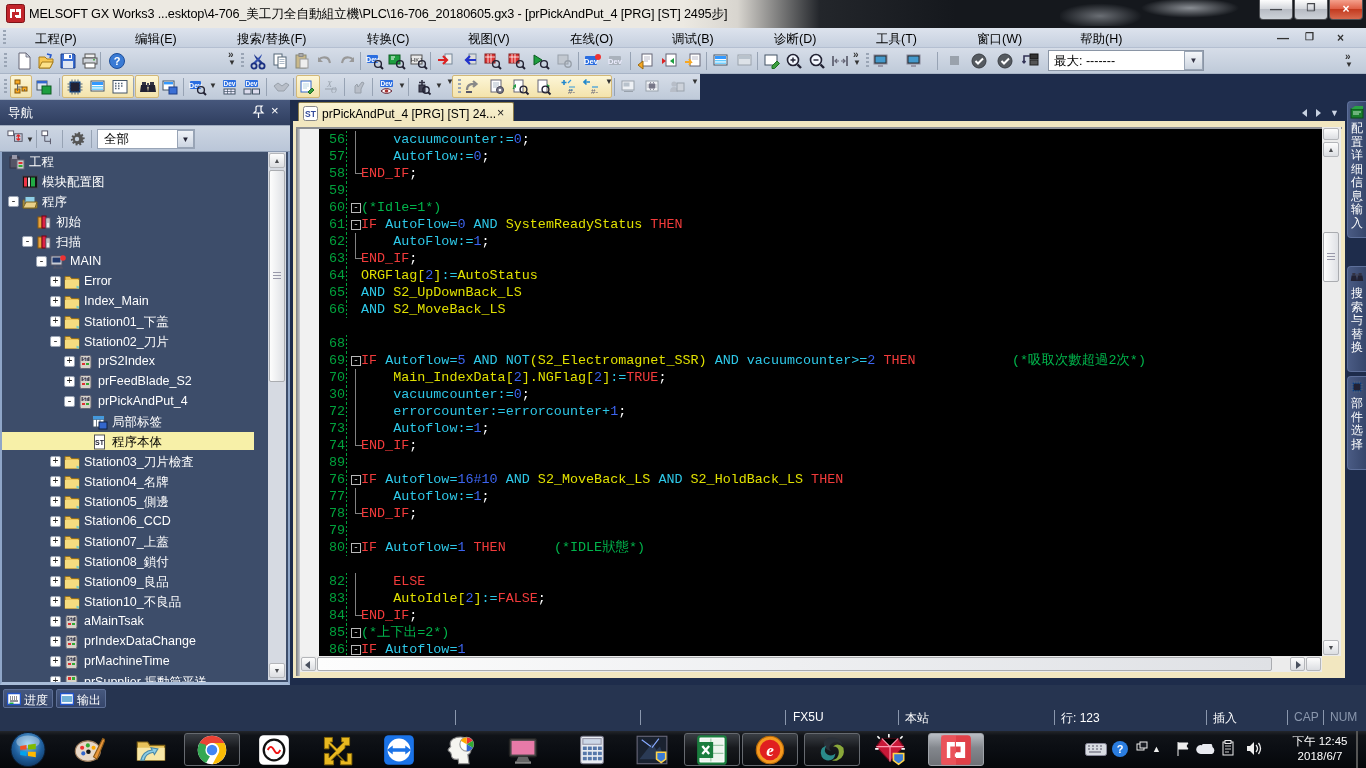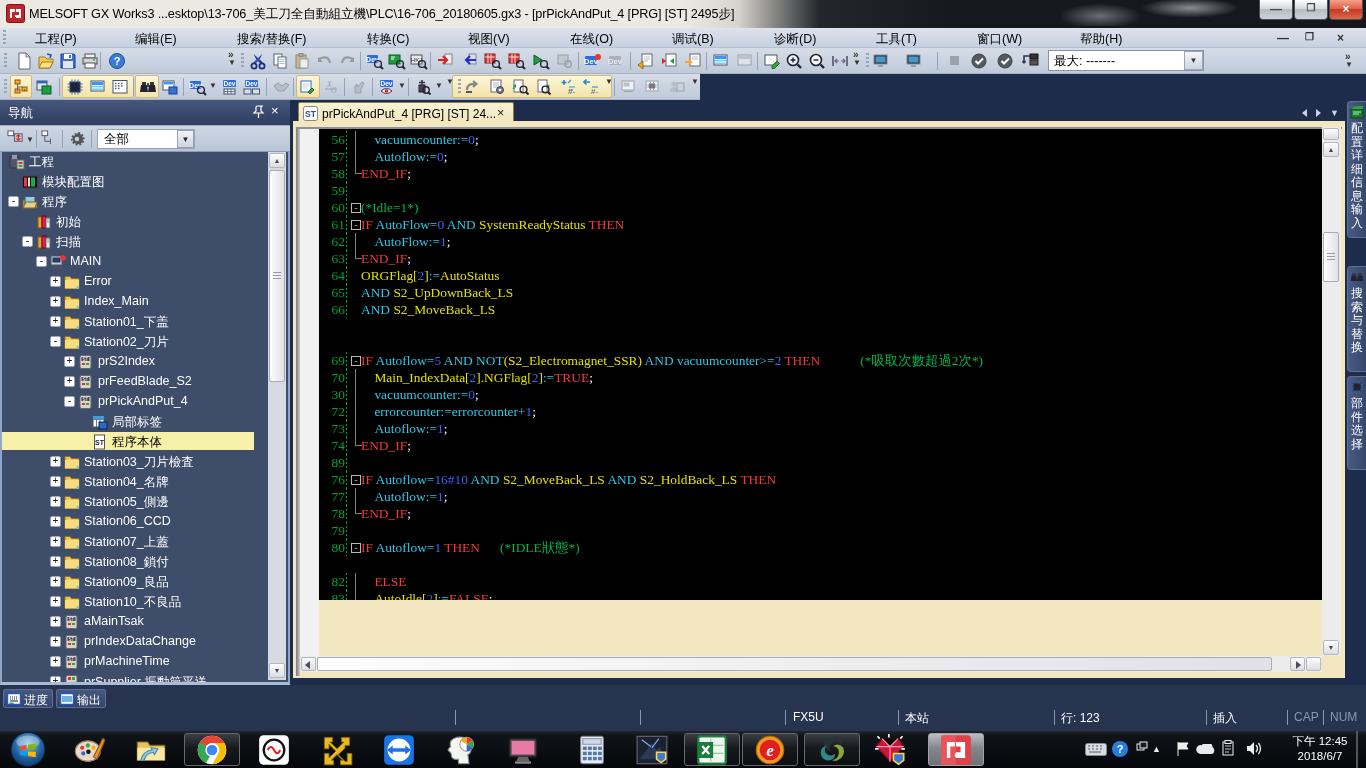--- a/index.html
+++ b/index.html
@@ -40,21 +40,21 @@
 .trow{position:absolute;left:0;width:266px;height:20px;color:#fff;font-size:12.5px}
 .trow .lbl{position:absolute;top:2px;white-space:nowrap}
 .exp{position:absolute;top:4px;width:11px;height:11px;background:#fff;border:1px solid #9aa4b4;border-radius:2px;line-height:9px;text-align:center;font-size:10px;color:#222;font-family:"Liberation Mono",monospace}
 .tico{position:absolute;top:2px;width:16px;height:16px}
 #treesb{left:266px;top:0px;width:18px;height:528px;background:#d6dae2}
 
 #edframe{left:293px;top:121px;width:1052px;height:557px;background:#f2e7c0}
 #edgray{left:3px;top:6px;width:1046px;height:2px;background:#8e9094}
 #edleft{left:3px;top:6px;width:4px;height:549px;background:linear-gradient(90deg,#77797c,#c9cbce)}
 #gutter{left:7px;top:8px;width:19px;height:527px;background:#f1f1f1}
-#code{left:26px;top:8px;width:1003px;height:471px;background:#000;overflow:hidden;font-family:Liberation Serif, serif;font-size:13.4px;line-height:17px;white-space:pre}
+#code{left:26px;top:8px;width:1003px;height:527px;background:#000;overflow:hidden;font-family:Liberation Mono, monospace;font-size:13.4px;line-height:17px;white-space:pre}
 .cl{position:absolute;left:0;height:17px;width:1003px}
 .num{position:absolute;left:2px;top:0;width:24px;text-align:right;color:#00a13c}
 .cdot{position:absolute;left:26.5px;top:0;width:1px;height:17px;background:repeating-linear-gradient(#00a13c 0 2px,transparent 2px 4px)}
 .ct{position:absolute;left:42px;top:0;white-space:pre}
 .fold{position:absolute;left:32px;top:3.5px;width:10px;height:10px;border:1px solid #b8b8b8;background:#000;color:#dcdcdc;line-height:8px;font-size:9px;text-align:center}
 .br{position:absolute;left:36px;top:0;width:1px;height:17px;background:#828282}
 .brl{position:absolute;left:36px;top:8px;width:7px;height:1px;background:#828282}
 .brv{position:absolute;left:36px;top:0;width:1px;height:9px;background:#828282}
 .k{color:#f23b3b}.c{color:#2ec8e8}.y{color:#e0e000}.b{color:#3c64f0}.g{color:#00b44b}.w{color:#fff}
 
@@ -80,21 +80,21 @@
 </style></head>
 <body>
 <div id="s">
 
 <div class="ab" id="title">
 <svg class="ab" id="ticon" viewBox="0 0 19 19">
         <rect x="0.5" y="0.5" width="18" height="18" rx="2" fill="#c2242a" stroke="#7d1216"></rect>
         <path d="M4 5h5v3h-3v6h-2z M10 5h5v9h-5v-3h3v-3h-3z" fill="#fff"></path>
         <rect x="9" y="11" width="4" height="2" fill="#fff"></rect>
       </svg>
-<div class="ab txt">MELSOFT GX Works3 ...esktop\13-706_美工刀全自動組立機\PLC\16-706_20180605.gx3 - [prPickAndPut_4 [PRG] [ST] 2495步]</div>
+<div class="ab txt">MELSOFT GX Works3 ...esktop\4-706_美工刀全自動組立機\PLC\16-706_20180605.gx3 - [prPickAndPut_4 [PRG] [ST] 2495步]</div>
 <div class="ab" style="left:1060px;top:0;width:200px;height:26px;background:radial-gradient(ellipse 60px 18px at 40px 16px,#6a6e74 0%,rgba(40,44,50,0) 70%),radial-gradient(ellipse 70px 14px at 130px 8px,#8a8e94 0%,rgba(40,44,50,0) 70%)"></div>
 <div class="capbtn ab" style="left:1259px;width:34px">
         <span>—</span>
       </div>
 <div class="capbtn ab" style="left:1294px;width:34px">
         <span style="font-size:10px">❐</span>
       </div>
 <div class="capbtn close ab" style="left:1329px;width:34px">
         <span>×</span>
       </div>
@@ -781,20 +781,21 @@
 <div class="cl" style="top:19px"><span class="num">57</span><span class="cdot"></span><span class="br"></span><span class="ct">&nbsp;&nbsp;&nbsp;&nbsp;<span class="c">Autoflow:=</span><span class="b">0</span><span class="w">;</span></span></div>
 <div class="cl" style="top:36px"><span class="num">58</span><span class="cdot"></span><span class="brv"></span><span class="brl"></span><span class="ct"><span class="k">END_IF</span><span class="w">;</span></span></div>
 <div class="cl" style="top:53px"><span class="num">59</span><span class="cdot"></span></div>
 <div class="cl" style="top:70px"><span class="num">60</span><span class="cdot"></span><span class="fold">-</span><span class="ct"><span class="g">(*Idle=1*)</span></span></div>
 <div class="cl" style="top:87px"><span class="num">61</span><span class="cdot"></span><span class="fold">-</span><span class="ct"><span class="k">IF</span> <span class="c">AutoFlow=</span><span class="b">0</span> <span class="c">AND</span> <span class="y">SystemReadyStatus</span> <span class="k">THEN</span></span></div>
 <div class="cl" style="top:104px"><span class="num">62</span><span class="cdot"></span><span class="br"></span><span class="ct">&nbsp;&nbsp;&nbsp;&nbsp;<span class="c">AutoFlow:=</span><span class="b">1</span><span class="w">;</span></span></div>
 <div class="cl" style="top:121px"><span class="num">63</span><span class="cdot"></span><span class="brv"></span><span class="brl"></span><span class="ct"><span class="k">END_IF</span><span class="w">;</span></span></div>
 <div class="cl" style="top:138px"><span class="num">64</span><span class="cdot"></span><span class="ct"><span class="y">ORGFlag[</span><span class="b">2</span><span class="y">]</span><span class="c">:=</span><span class="y">AutoStatus</span></span></div>
 <div class="cl" style="top:155px"><span class="num">65</span><span class="cdot"></span><span class="ct"><span class="c">AND</span> <span class="y">S2_UpDownBack_LS</span></span></div>
 <div class="cl" style="top:172px"><span class="num">66</span><span class="cdot"></span><span class="ct"><span class="c">AND</span> <span class="y">S2_MoveBack_LS</span></span></div>
+<div class="cl" style="top:206px"><span class="num">68</span><span class="cdot"></span></div>
 <div class="cl" style="top:223px"><span class="num">69</span><span class="cdot"></span><span class="fold">-</span><span class="ct"><span class="k">IF</span> <span class="c">Autoflow=</span><span class="b">5</span> <span class="c">AND NOT</span><span class="y">(S2_Electromagnet_SSR)</span> <span class="c">AND</span> <span class="c">vacuumcounter&gt;=</span><span class="b">2</span> <span class="k">THEN</span>&nbsp;&nbsp;&nbsp;&nbsp;&nbsp;&nbsp;&nbsp;&nbsp;&nbsp;&nbsp;&nbsp;&nbsp;<span class="g">(*吸取次數超過2次*)</span></span></div>
 <div class="cl" style="top:240px"><span class="num">70</span><span class="cdot"></span><span class="br"></span><span class="ct">&nbsp;&nbsp;&nbsp;&nbsp;<span class="y">Main_IndexData[</span><span class="b">2</span><span class="y">].NGFlag[</span><span class="b">2</span><span class="y">]</span><span class="c">:=</span><span class="k">TRUE</span><span class="w">;</span></span></div>
 <div class="cl" style="top:257px"><span class="num">30</span><span class="cdot"></span><span class="br"></span><span class="ct">&nbsp;&nbsp;&nbsp;&nbsp;<span class="c">vacuumcounter:=</span><span class="b">0</span><span class="w">;</span></span></div>
 <div class="cl" style="top:274px"><span class="num">72</span><span class="cdot"></span><span class="br"></span><span class="ct">&nbsp;&nbsp;&nbsp;&nbsp;<span class="c">errorcounter:=errorcounter+</span><span class="b">1</span><span class="w">;</span></span></div>
 <div class="cl" style="top:291px"><span class="num">73</span><span class="cdot"></span><span class="br"></span><span class="ct">&nbsp;&nbsp;&nbsp;&nbsp;<span class="c">Autoflow:=</span><span class="b">1</span><span class="w">;</span></span></div>
 <div class="cl" style="top:308px"><span class="num">74</span><span class="cdot"></span><span class="brv"></span><span class="brl"></span><span class="ct"><span class="k">END_IF</span><span class="w">;</span></span></div>
 <div class="cl" style="top:325px"><span class="num">89</span><span class="cdot"></span></div>
 <div class="cl" style="top:342px"><span class="num">76</span><span class="cdot"></span><span class="fold">-</span><span class="ct"><span class="k">IF</span> <span class="c">Autoflow=</span><span class="b">16#10</span> <span class="c">AND</span> <span class="y">S2_MoveBack_LS</span> <span class="c">AND</span> <span class="y">S2_HoldBack_LS</span> <span class="k">THEN</span></span></div>
 <div class="cl" style="top:359px"><span class="num">77</span><span class="cdot"></span><span class="br"></span><span class="ct">&nbsp;&nbsp;&nbsp;&nbsp;<span class="c">Autoflow:=</span><span class="b">1</span><span class="w">;</span></span></div>
 <div class="cl" style="top:376px"><span class="num">78</span><span class="cdot"></span><span class="brv"></span><span class="brl"></span><span class="ct"><span class="k">END_IF</span><span class="w">;</span></span></div>

